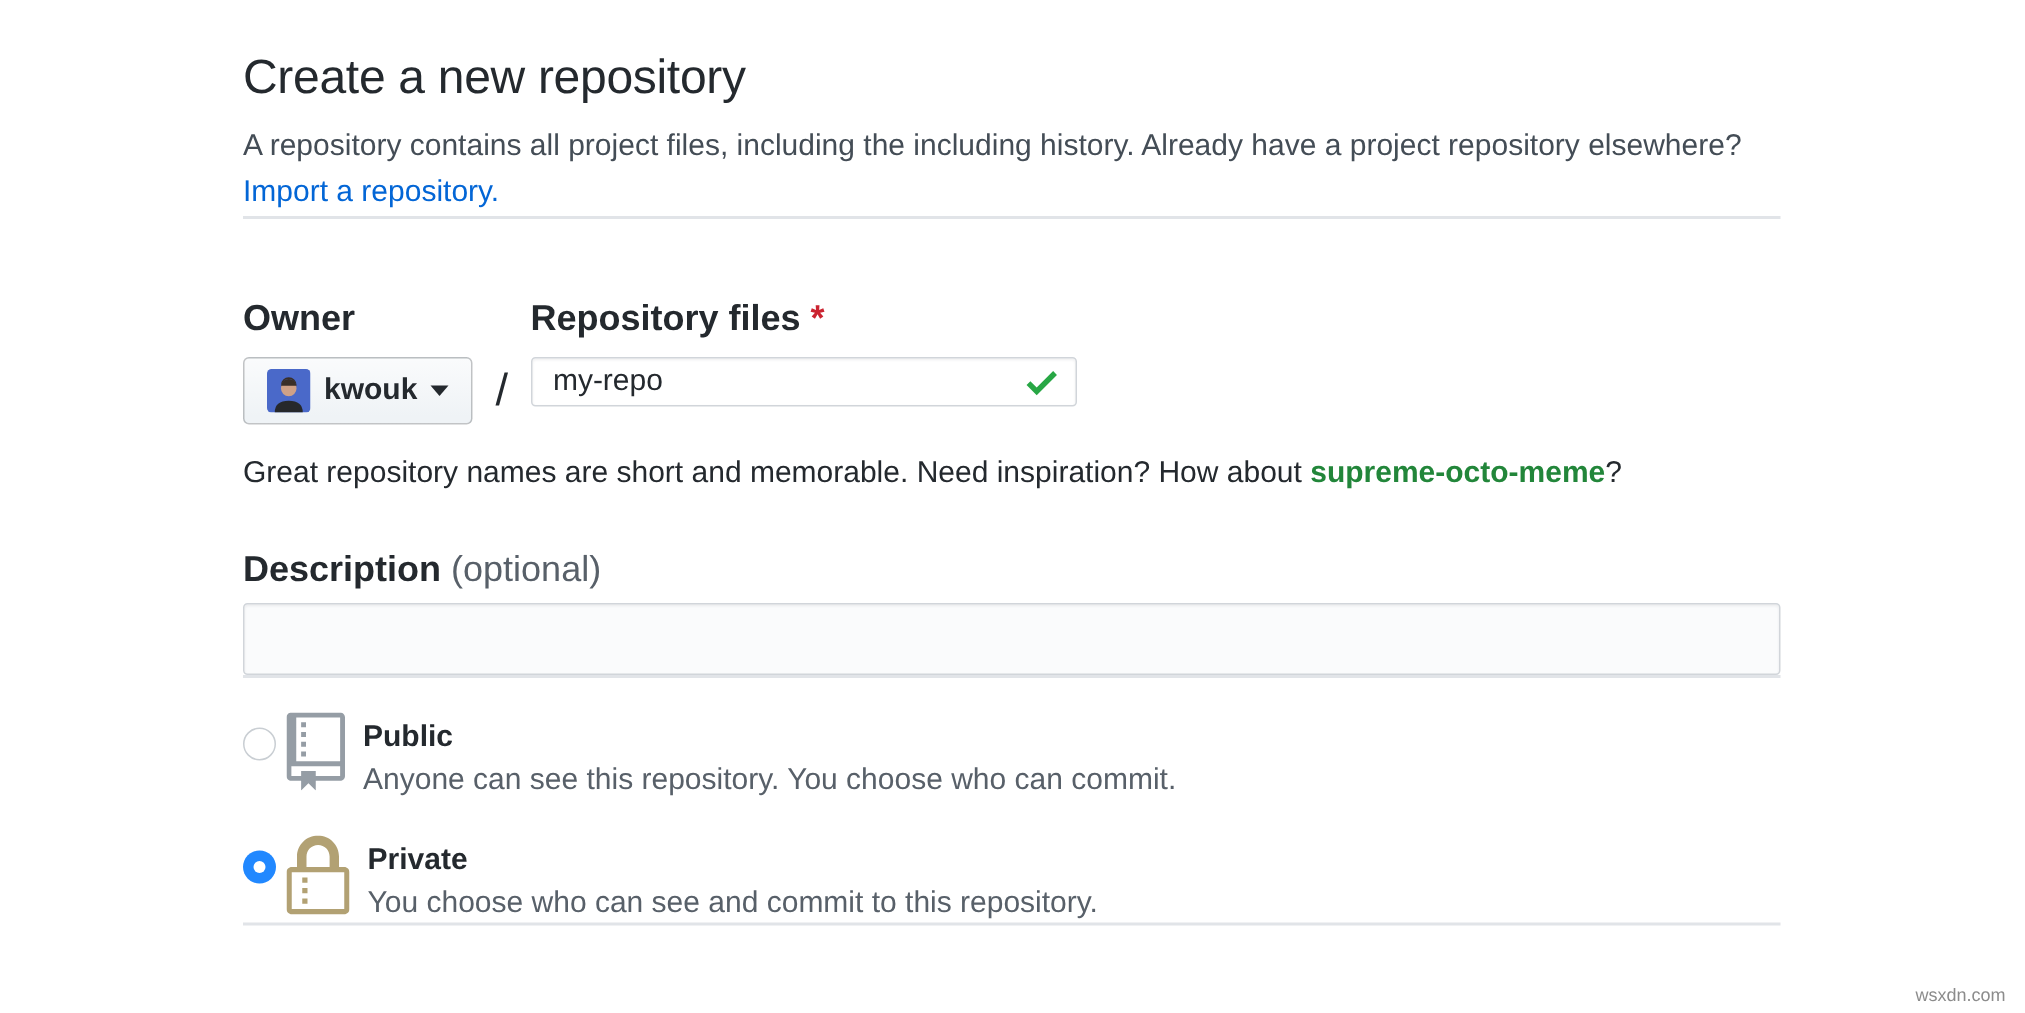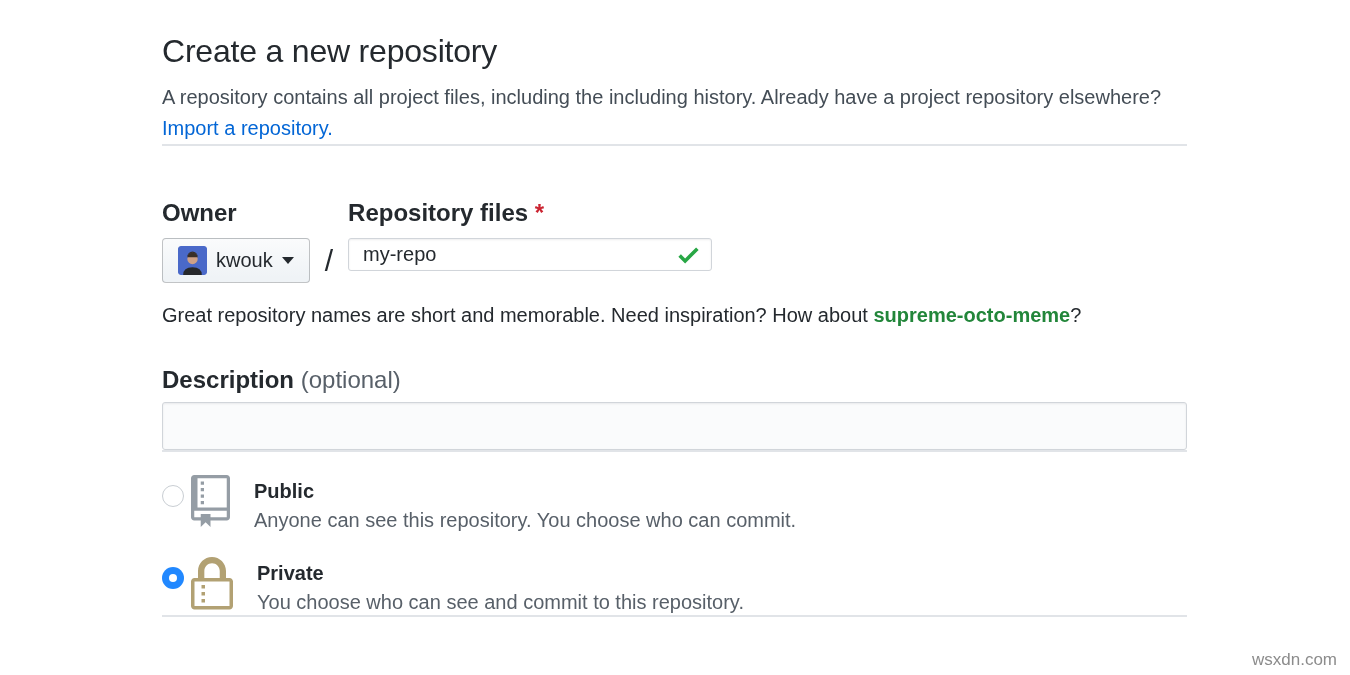--- a/index.html
+++ b/index.html
@@ -71,21 +71,21 @@
   .avatar {
     width: 29px; height: 29px;
     border-radius: 3px;
     overflow: hidden;
     display: block;
     flex: none;
   }
   .owner-name {
     margin-left: 9px;
     font-size: 20px;
-    font-weight: 400;
+    font-weight: 700;
     color: #24292e;
   }
   .caret {
     margin-left: 9px;
     width: 0; height: 0;
     border-left: 6px solid transparent;
     border-right: 6px solid transparent;
     border-top: 7px solid #24292e;
   }
   .slash {
@@ -161,39 +161,39 @@
   }
   .radio.selected .radio-dot {
     position: absolute;
     width: 8px; height: 8px;
     border-radius: 50%;
     background: #ffffff;
     left: 50%; top: 50%;
     transform: translate(-50%,-50%);
   }
   .vis-icon { flex: none; margin-left: 7px; display: block; }
-  .vis-text { margin-left: 24px; }
+  .vis-text { margin-left: 12px; }
   .vis-title {
     font-size: 20px;
     font-weight: 700;
     color: #24292e;
     margin-top: 3px;
     line-height: 26px;
   }
   .vis-desc {
     font-size: 20px;
     color: #586069;
     margin-top: 3px;
     line-height: 26px;
   }
   .watermark {
     position: fixed;
     right: 13px;
     bottom: 5px;
-    font-size: 17px;
+    font-size: 12px;
     color: #8c8c8c;
   }
 </style>
 </head>
 <body>
 
 <div class="container">
 
   <h1 class="page-title">Create a new repository</h1>
 

